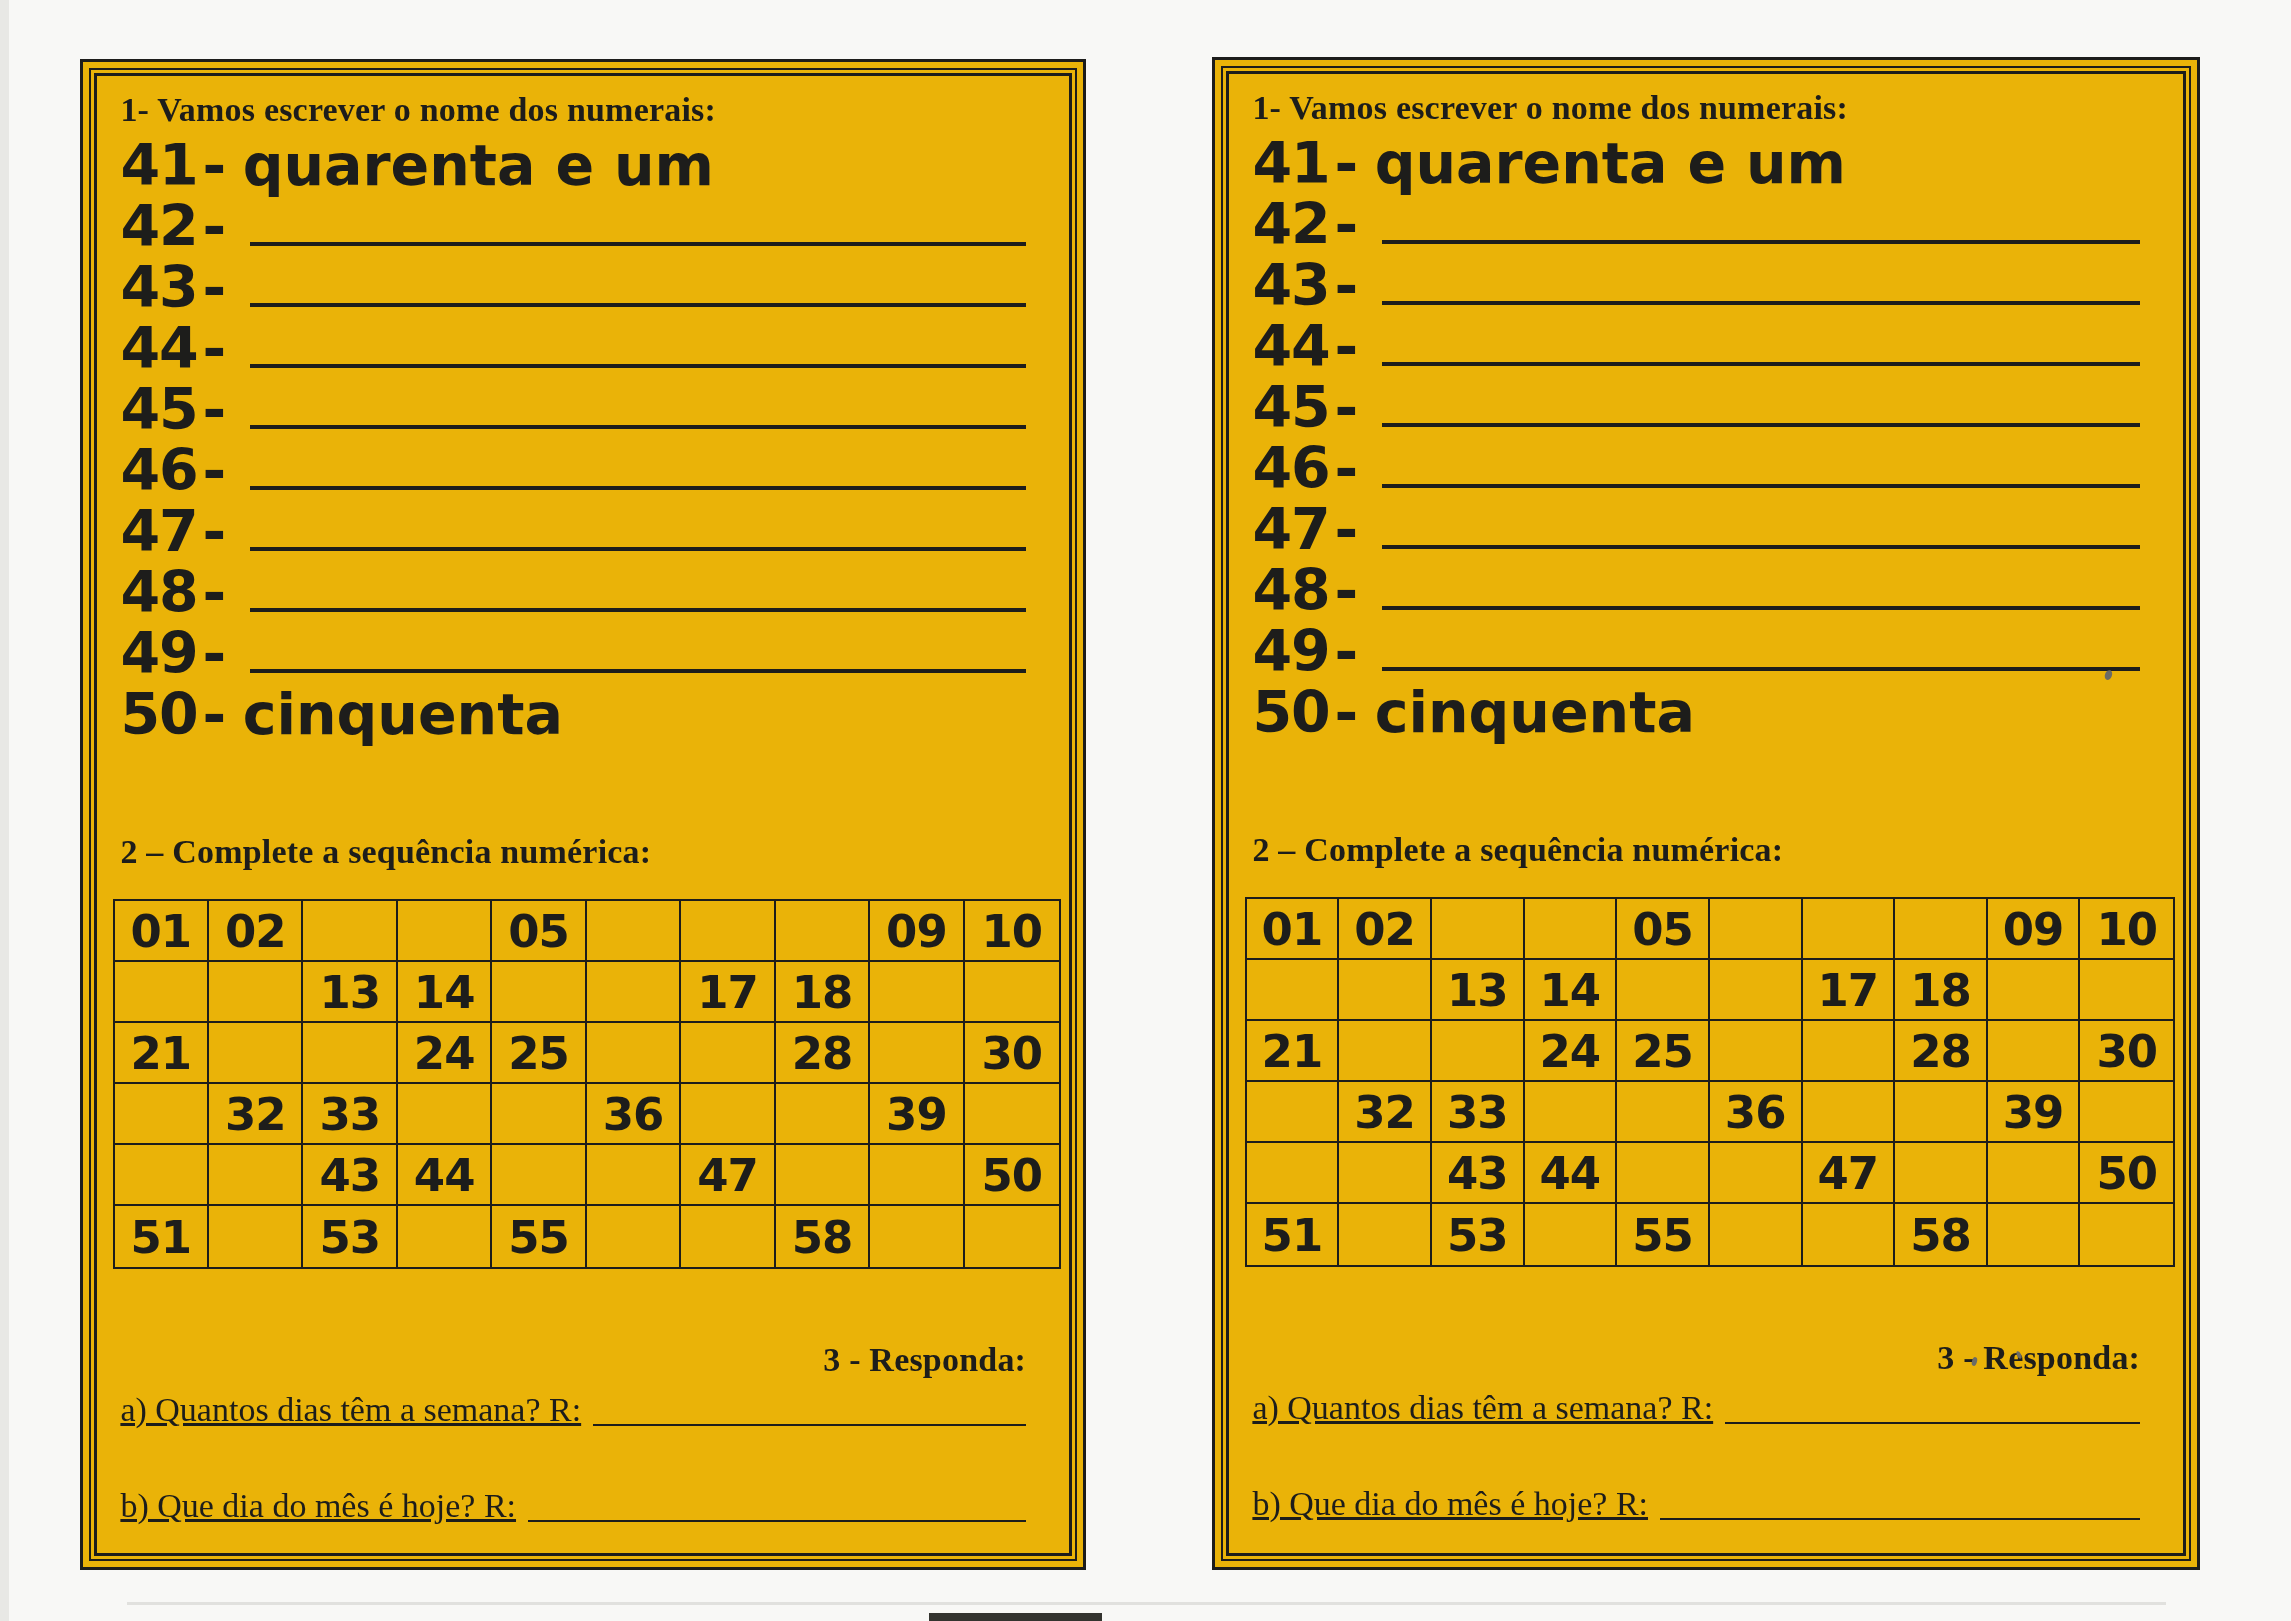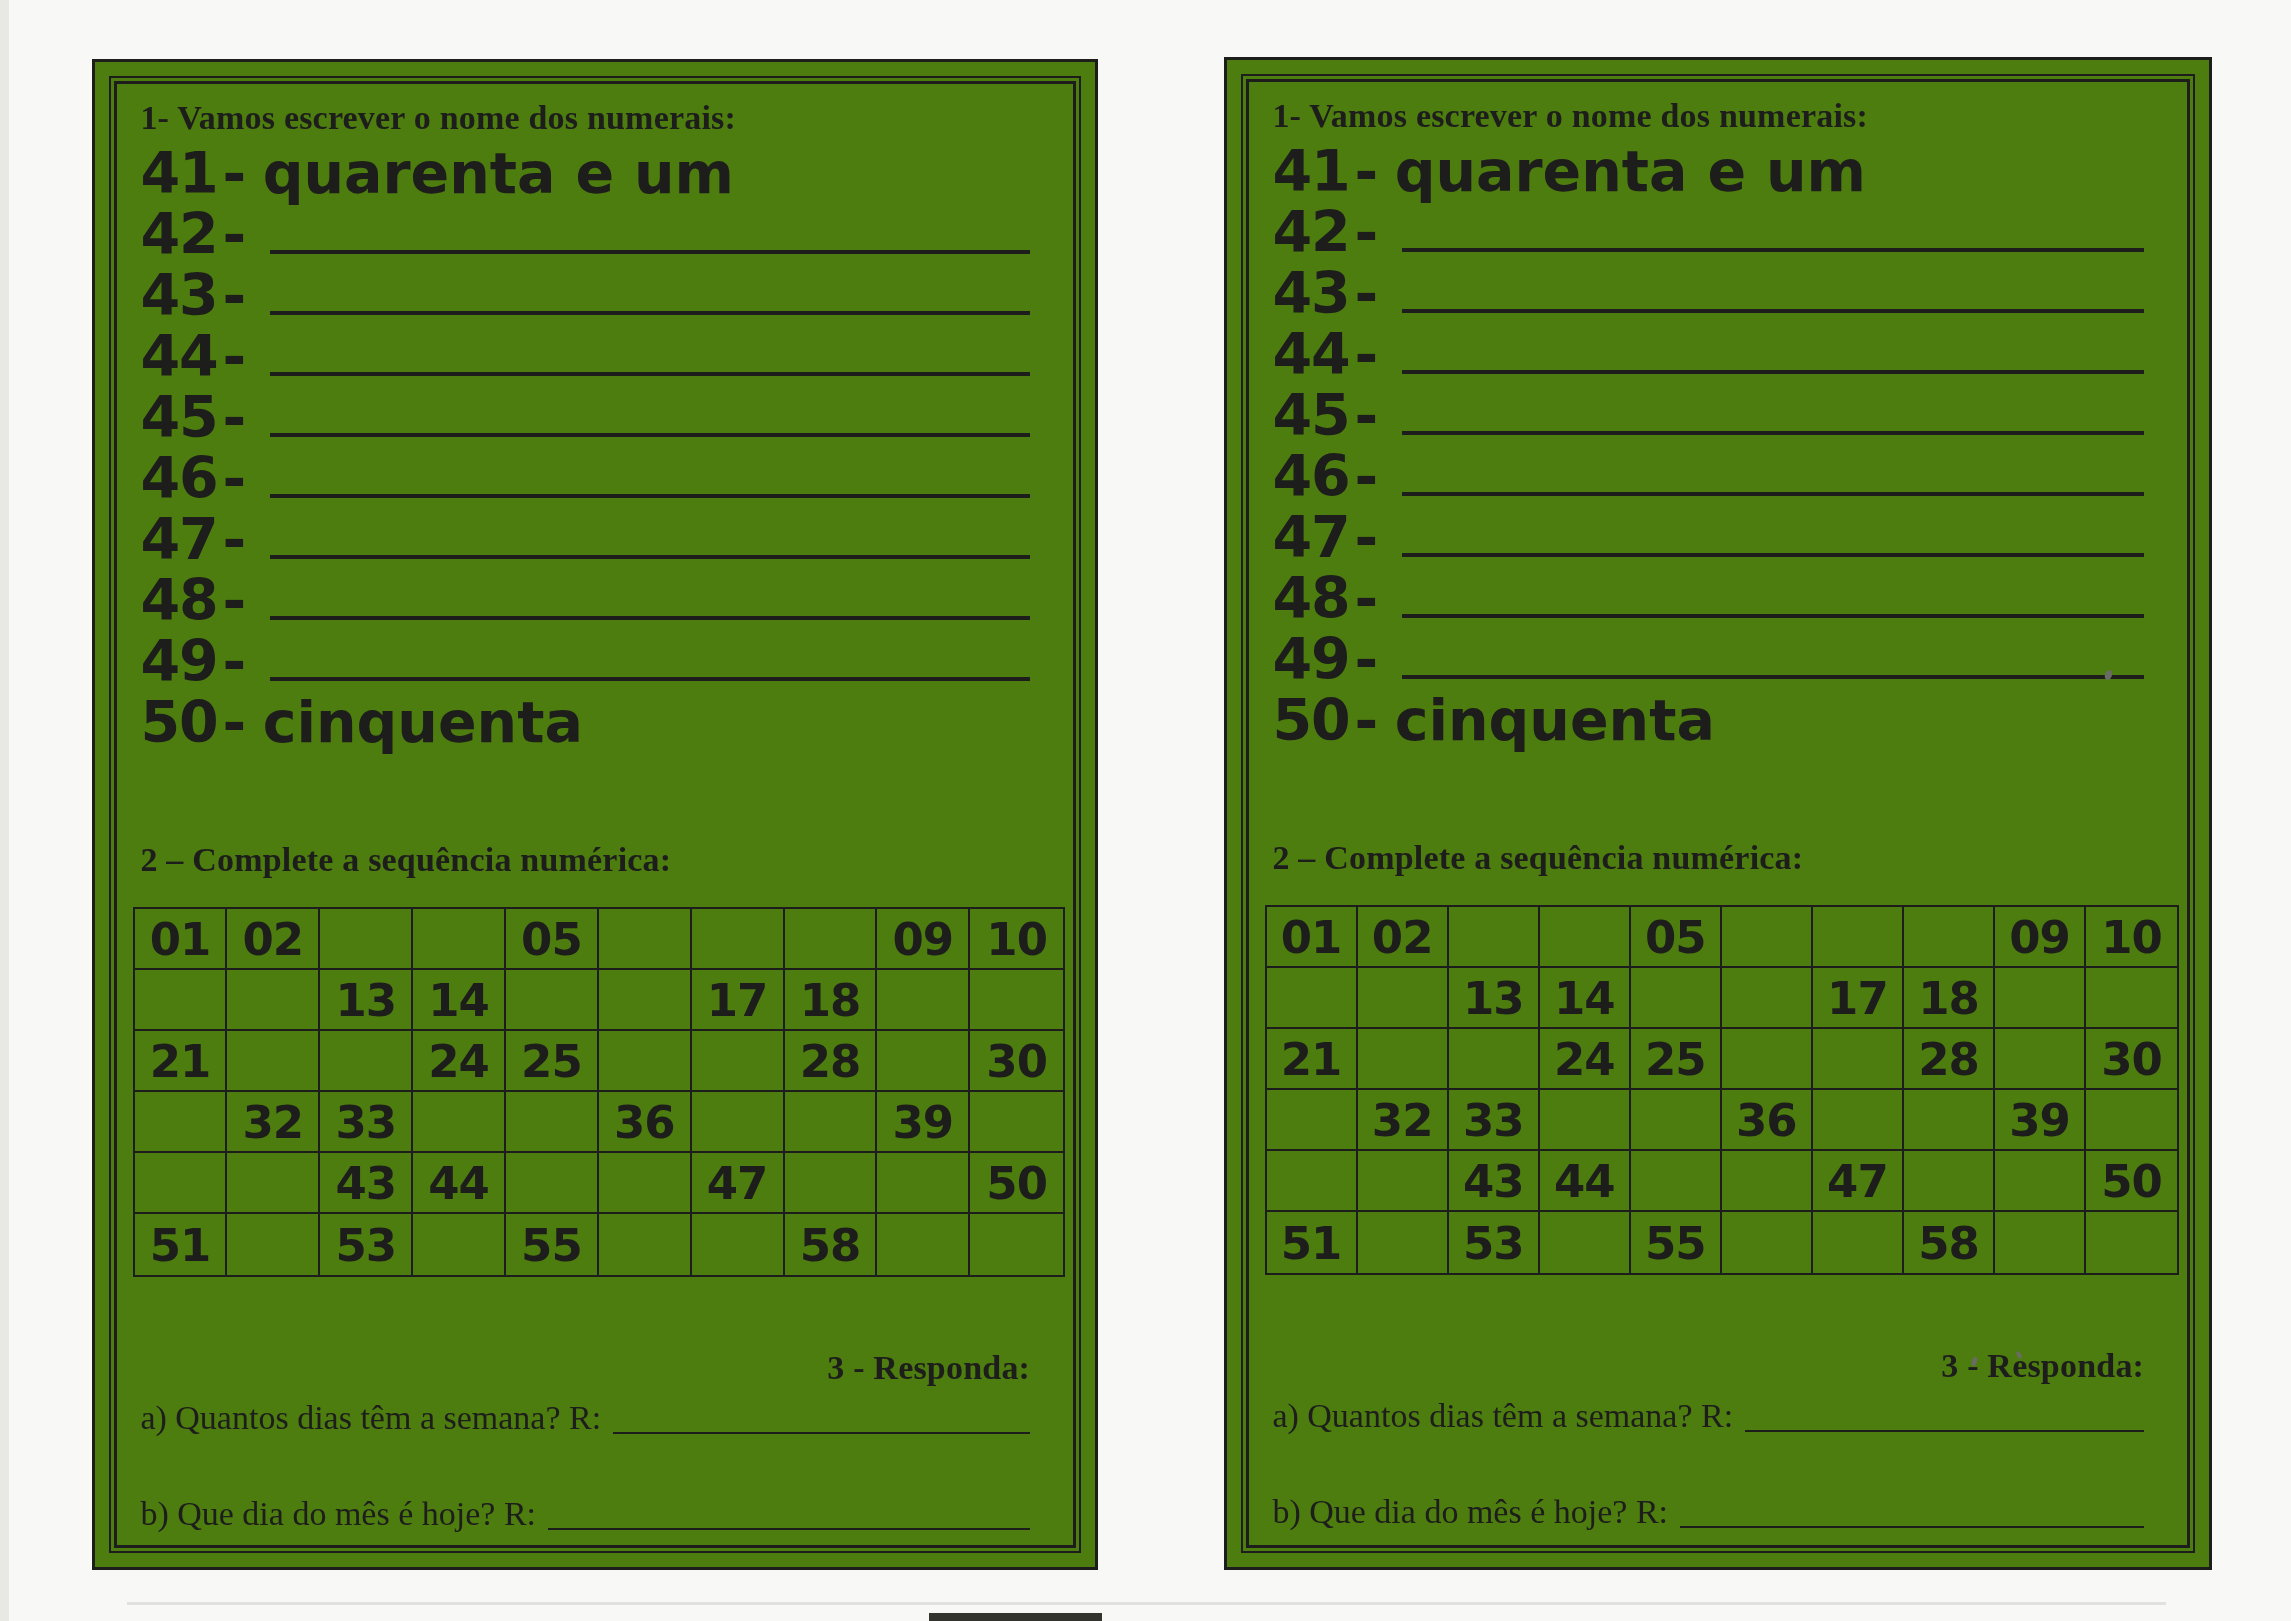--- a/index.html
+++ b/index.html
@@ -26,25 +26,24 @@
   }
   .speck { position:absolute; background:#6b6b66; border-radius:50%; }
   .speck.s1 { left: 2105px; top: 670px; width: 6.9px; height: 9.8px; transform: rotate(20deg); }
   .speck.s2 { left: 1972px; top: 1357px; width: 4.9px; height: 8.8px; transform: rotate(15deg); }
   .speck.s3 { left: 2017px; top: 1351px; width: 3.9px; height: 7.8px; transform: rotate(-25deg); }
 
   
   .panel {
     position: absolute;
     top: 59px;
-    background: #4d7c0f;
+    background: #eab308;
     border: 3.9px solid #1d1d1b;
-    padding: 14px;
+    padding: 6px;
     box-sizing: border-box;
-    margin-left: 12px;
   }
   .panel.left  { left: 80px;   width: 1006px; height: 1511px; }
   .panel.right { left: 1212px; width: 988px; height: 1513px; top: 57px; }
   .frame-mid {
     border: 2px solid #1d1d1b;
     padding: 2.9px;
     height: 100%;
     box-sizing: border-box;
   }
   .frame-inner {
@@ -108,20 +107,21 @@
   .grid .cell:nth-last-of-type(-n+10) { border-bottom: 0; }
 
   .s3-title { margin-top: 71px; text-align: right; }
   .question {
     display: flex;
     align-items: center;
     margin-top: 7.8px;
     font: 400 34px "Liberation Serif", serif;
     line-height: 45px;
     white-space: nowrap;
+    text-decoration: underline;
   }
   .question.qb { margin-top: 51px; }
   .q-line {
     flex: 1;
     align-self: flex-end;
     margin: 0 0 5.9px 11.8px;
     border-bottom: 2.9px solid #1d1d1b;
     height: 0;
   }
 </style>

